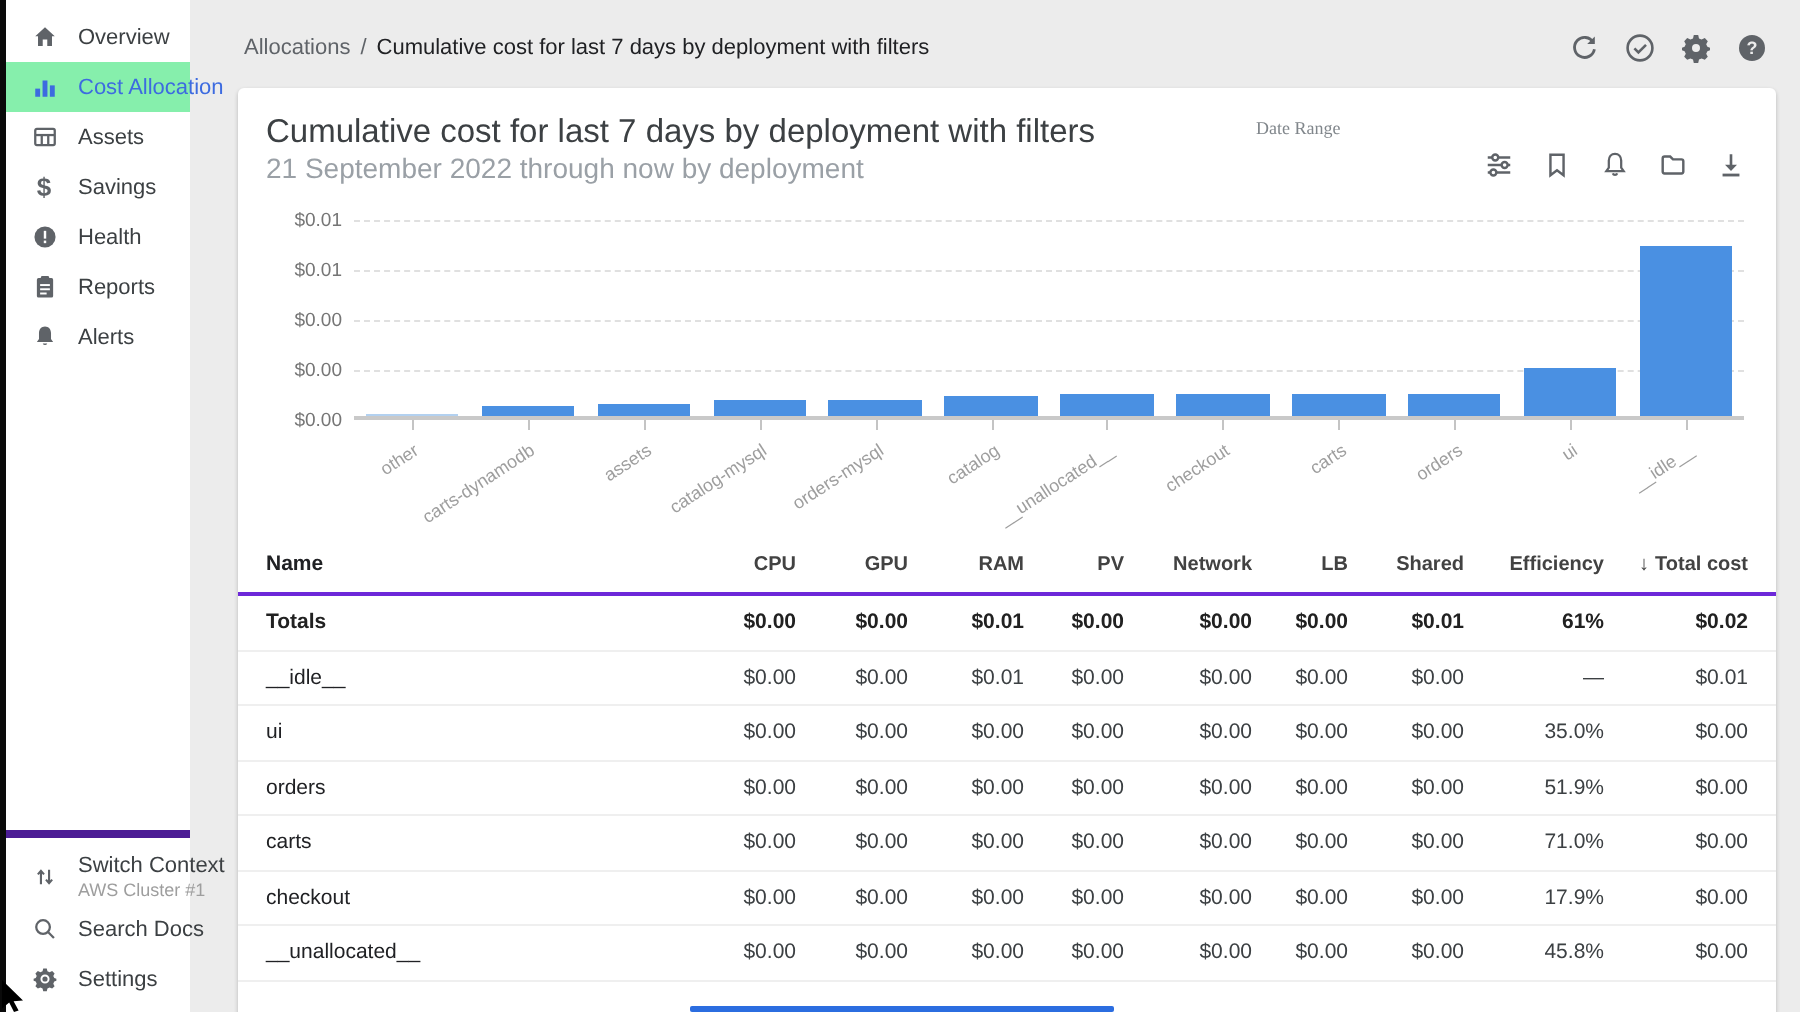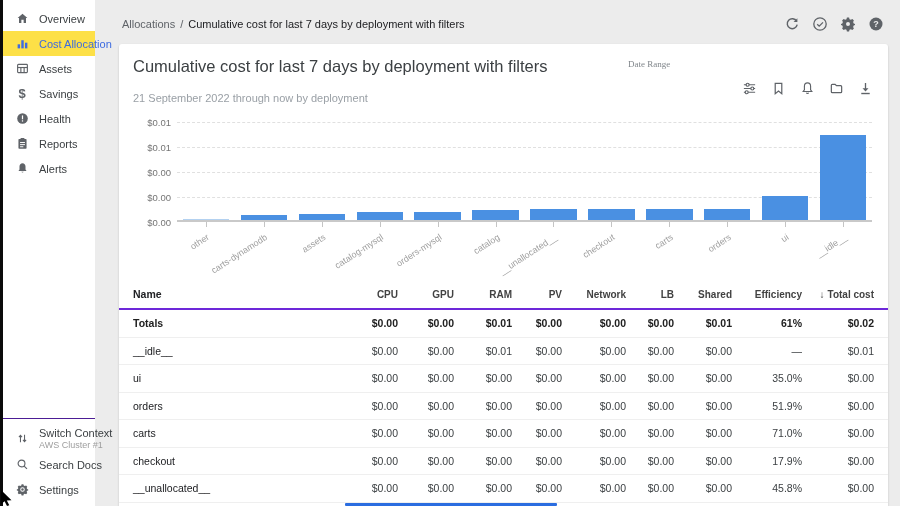--- a/index.html
+++ b/index.html
@@ -9,42 +9,42 @@
 
   
   .left-edge { position:absolute; left:0; top:0; width:3px; height:100%; background:#0a0a0a; z-index:40; }
   .cursor { position:absolute; left:0px; bottom:0px; z-index:50; }
 
   
   .sidebar { position:absolute; left:3px; top:0; width:92px; height:100%; background:#ffffff; z-index:10; }
   .nav { padding-top:6px; }
   .nav-item { display:flex; align-items:center; height:25px; padding-left:12px; gap:10px; font-size:11px; color:#3c4043; cursor:pointer; }
   .nav-item .nicon { width:14px; height:14px; display:flex; align-items:center; justify-content:center; color:#5f6368; flex:none; }
-  .nav-item.active { background:#fde047; color:#3d6be0; }
+  .nav-item.active { background:#86efac; color:#3d6be0; }
   .nav-item.active .nicon { color:#3d6be0; }
   .nav-label { white-space:nowrap; }
-  .sidebar-footer { position:absolute; left:0; right:0; bottom:4px; border-top:1px solid #4c1d95; padding-top:6px; }
+  .sidebar-footer { position:absolute; left:0; right:0; bottom:4px; border-top:4px solid #4c1d95; padding-top:6px; }
   .foot-item { display:flex; align-items:center; min-height:25px; padding:2px 0 2px 12px; gap:10px; font-size:11px; color:#3c4043; cursor:pointer; }
   .foot-item .nicon { width:14px; height:14px; color:#5f6368; flex:none; display:flex; align-items:center; justify-content:center; }
   .foot-sub { font-size:9px; color:#9e9e9e; margin-top:1px; }
 
   
   .breadcrumb { position:absolute; left:122px; top:18px; font-size:11px; color:#5f6368; z-index:5; }
   .breadcrumb .bc-page { color:#202124; }
   .breadcrumb .bc-sep { margin:0 5px; color:#5f6368; }
   .top-icons { position:absolute; right:14px; top:14px; display:flex; gap:8px; z-index:5; }
   .icon-btn { width:20px; height:20px; display:flex; align-items:center; justify-content:center; color:#5f6368; cursor:pointer; }
 
   
   .card { position:absolute; left:119px; top:44px; width:769px; height:470px; background:#fff; border-radius:3px;
           box-shadow:0 1px 2px rgba(0,0,0,.22); z-index:4; overflow:hidden; }
   .card-header { display:flex; padding:13px 14px 0 14px; }
   .title-block { flex:1; min-width:0; }
   .card-title { font-size:16.5px; color:#3c4043; }
-  .card-subtitle { font-size:11px; color:#9aa0a6; margin-top:16px; }
+  .card-subtitle { font-size:14px; color:#9aa0a6; margin-top:0; }
   .field { width:96px; margin-right:16px; padding-top:2px;font-family:Liberation Serif, serif; }
   .field-label { font-size:9px; color:#80868b; }
   .field-label.accent { color:#4285f4; }
   .field-value { font-size:12.5px; color:#202124; padding:4px 0 3px 0; border-bottom:1px solid #9e9e9e; cursor:pointer; }
   .field-value.accent { border-bottom:2px solid #1a73e8; }
   .card-toolbar { display:flex; gap:11px; align-items:center; margin-top:16px; }
   .card-toolbar .icon-btn { width:18px; height:18px; }
 
   
   .chart { position:relative; margin:12px 14px 0 14px; height:148px; }

